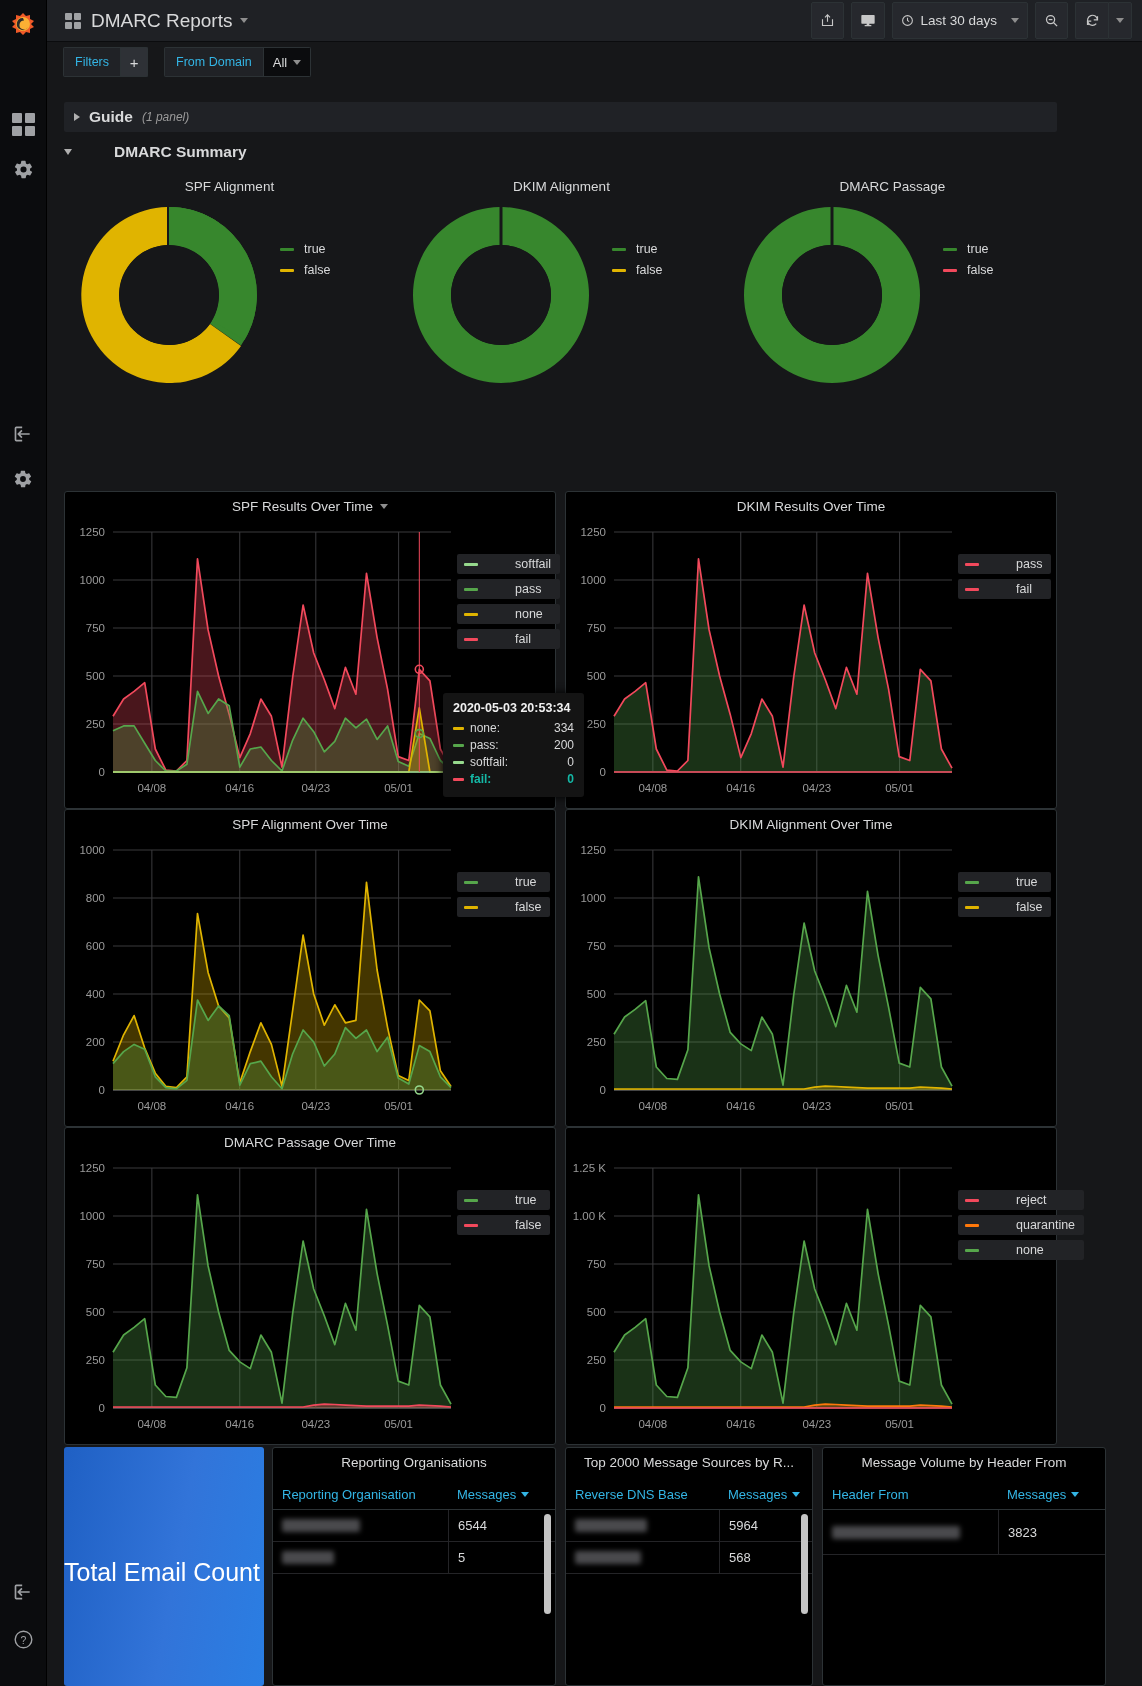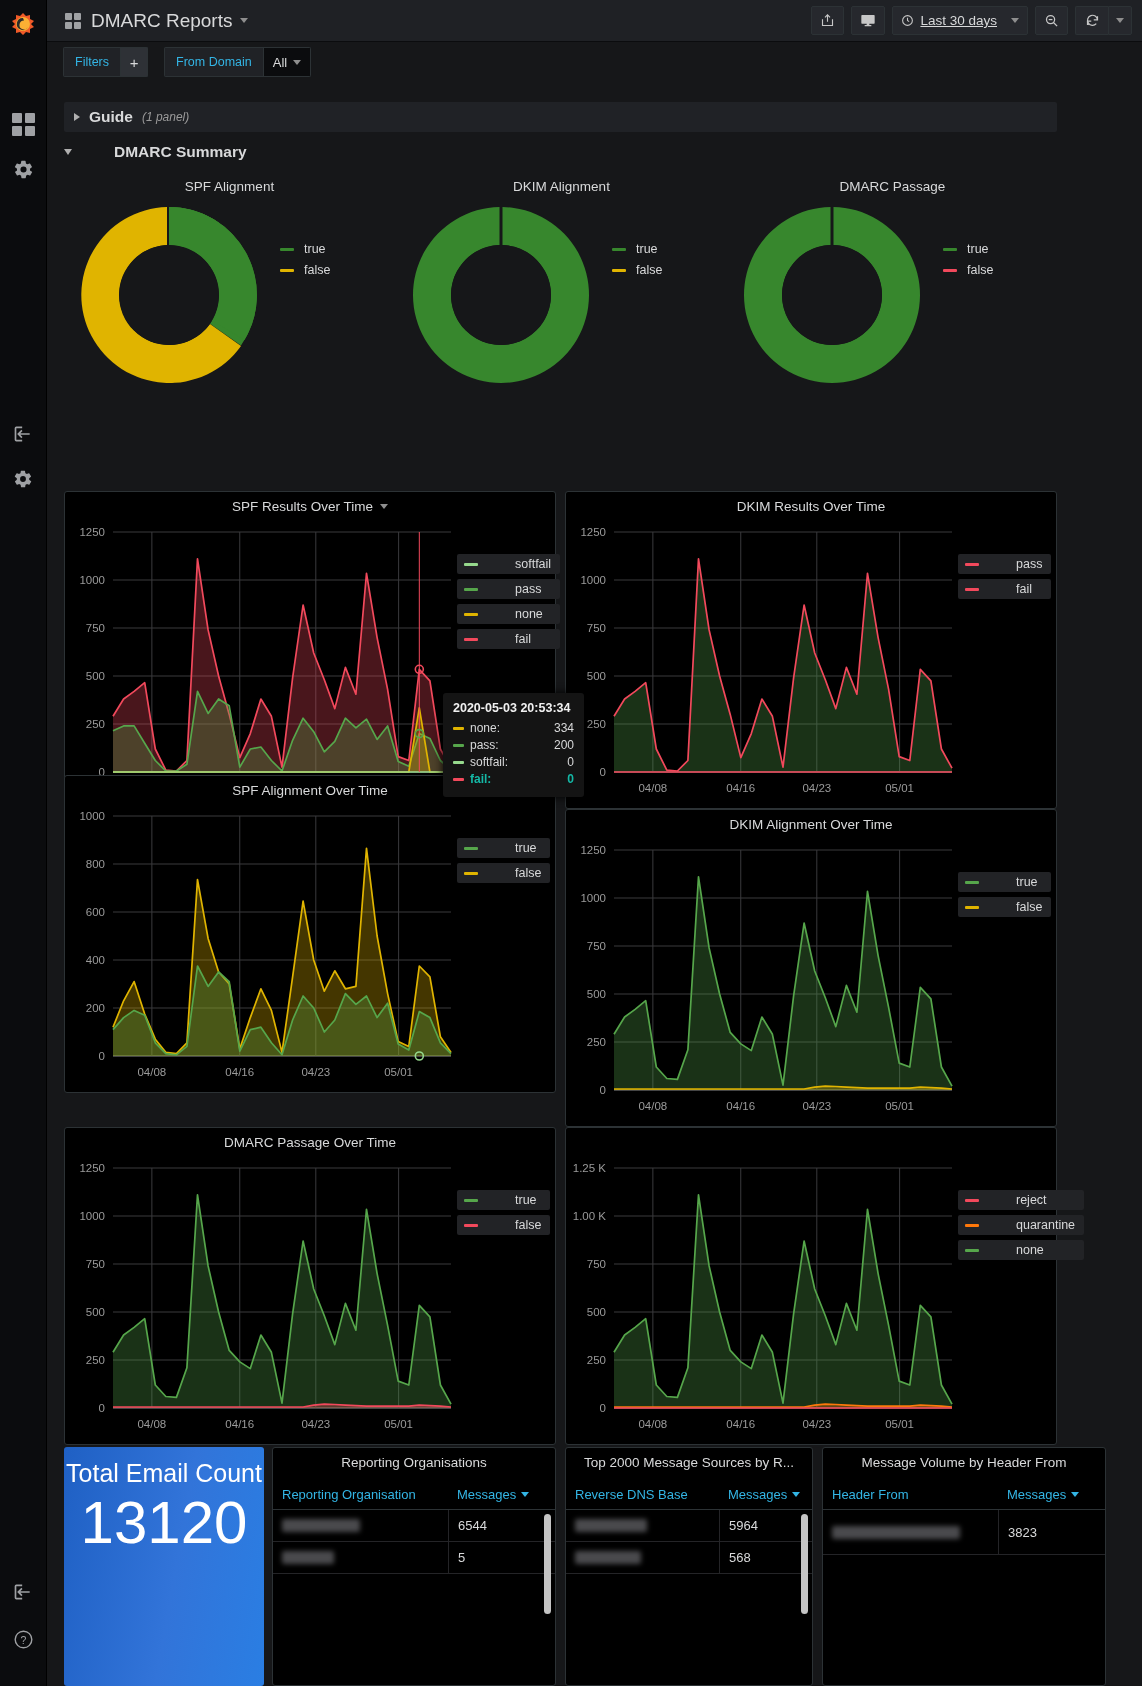--- a/index.html
+++ b/index.html
@@ -29,23 +29,23 @@
     position: absolute; left: 47px; top: 0; width: 1095px; height: 42px;
     background: #1f2125; border-bottom: 1px solid #0b0c0e;
     display: flex; align-items: center; padding: 0 10px;
   }
   .dash-icon { display: grid; grid-template-columns: 7px 7px; grid-template-rows: 7px 7px; gap: 2px; margin: 0 10px 0 8px; }
   .dash-icon i { background: #9fa1a4; display: block; border-radius: 1px; }
   #dash-title { font-size: 19px; color: #d8d9da; font-weight: 400; }
   .caret-down { display:inline-block; width:0; height:0; border-left:4px solid transparent; border-right:4px solid transparent; border-top:5px solid #8e8e8e; margin-left: 8px; vertical-align: middle; }
   .nav-right { margin-left: auto; display: flex; align-items: center; gap: 7px; }
   .nav-btn {
-    height: 29px; min-width: 33px; background: #26282d; border: 1px solid #2c3235;
+    height: 37px; min-width: 33px; background: #26282d; border: 1px solid #2c3235;
     border-radius: 2px; display: flex; align-items: center; justify-content: center;
-    color: #c7c7c7; cursor: pointer; padding: 0 8px; text-decoration: underline;
+    color: #c7c7c7; cursor: pointer; padding: 0 8px;
   }
   .time-btn { gap: 6px; font-size: 13.5px; color: #d8d9da; }
   .refresh-group { display: flex; }
   .refresh-group .nav-btn:first-child { border-top-right-radius:0; border-bottom-right-radius:0; border-right:none;}
   .refresh-group .nav-btn:last-child { border-top-left-radius:0; border-bottom-left-radius:0; min-width: 24px; padding: 0 6px;}
   
   #subnav {
     position: absolute; left: 47px; top: 42px; width: 1095px; height: 40px;
     background: #161719; display: flex; align-items: center; padding-left: 16px; gap: 16px;
   }
@@ -105,21 +105,21 @@
   }
   #tooltip .tt-time { font-weight: bold; font-size: 12.5px; margin-bottom: 5px; color: #f0f0f0;}
   .tt-row { display: flex; align-items: center; gap: 6px; line-height: 17px; }
   .tt-row .legend-swatch { width: 11px; }
   .tt-name { width: 62px; }
   .tt-val { width: 36px; text-align: right; }
   .tt-row.bold { font-weight: bold; color: #14b8a6; }
   
   #stat-panel {
     position: absolute; background: linear-gradient(100deg, #1f60c4 0%, #3274d9 55%, #2a7ee3 100%);
-    border-radius: 3px; display: flex; flex-direction: column; align-items: center;
+    border-radius: 3px; display: flex; flex-direction: row; align-items: center;
     justify-content: flex-start; overflow: hidden;
   }
   #stat-title { font-size: 25px; color: #fff; margin-top: 12px; white-space: nowrap;}
   #stat-value { font-size: 60px; color: #fff; font-weight: 400; line-height: 70px; }
   
   .tbl-head-row { display: flex; border-bottom: 1px solid #2c3235; }
   .tbl-th {
     color: #33b5e5; font-size: 13px; padding: 7px 9px; display: flex; align-items: center; gap: 5px;
     cursor: pointer;
   }
@@ -429,21 +429,21 @@
           <span>pass</span>
         </div>
         <div class="legend-item">
           <span class="legend-swatch" style="background:#f2495c"></span>
           <span>fail</span>
         </div>
       </div>
     </div>
 </div>
 
-<div class="panel" style="left:64px; top:775px; width:492px; height:318px;">
+<div class="panel" style="left:64px; top:809px; width:492px; height:318px;">
   <div class="panel-title">
     <span>SPF Alignment Over Time</span>
   </div>
   <div class="graph" style="left:0;top:26px;width:492px;height:290px;">
       <svg width="492" height="290">
         <line x1="48" x2="386" y1="254" y2="254" stroke="#8a8a8a" stroke-width="1"></line>
         <text x="40" y="258" fill="#9a9a9a" font-size="11.5" text-anchor="end" font-family="Liberation Sans, sans-serif">0</text>
         <line x1="48" x2="386" y1="206" y2="206" stroke="#3a3a3d" stroke-width="1"></line>
         <text x="40" y="210" fill="#9a9a9a" font-size="11.5" text-anchor="end" font-family="Liberation Sans, sans-serif">200</text>
         <line x1="48" x2="386" y1="158" y2="158" stroke="#3a3a3d" stroke-width="1"></line>

